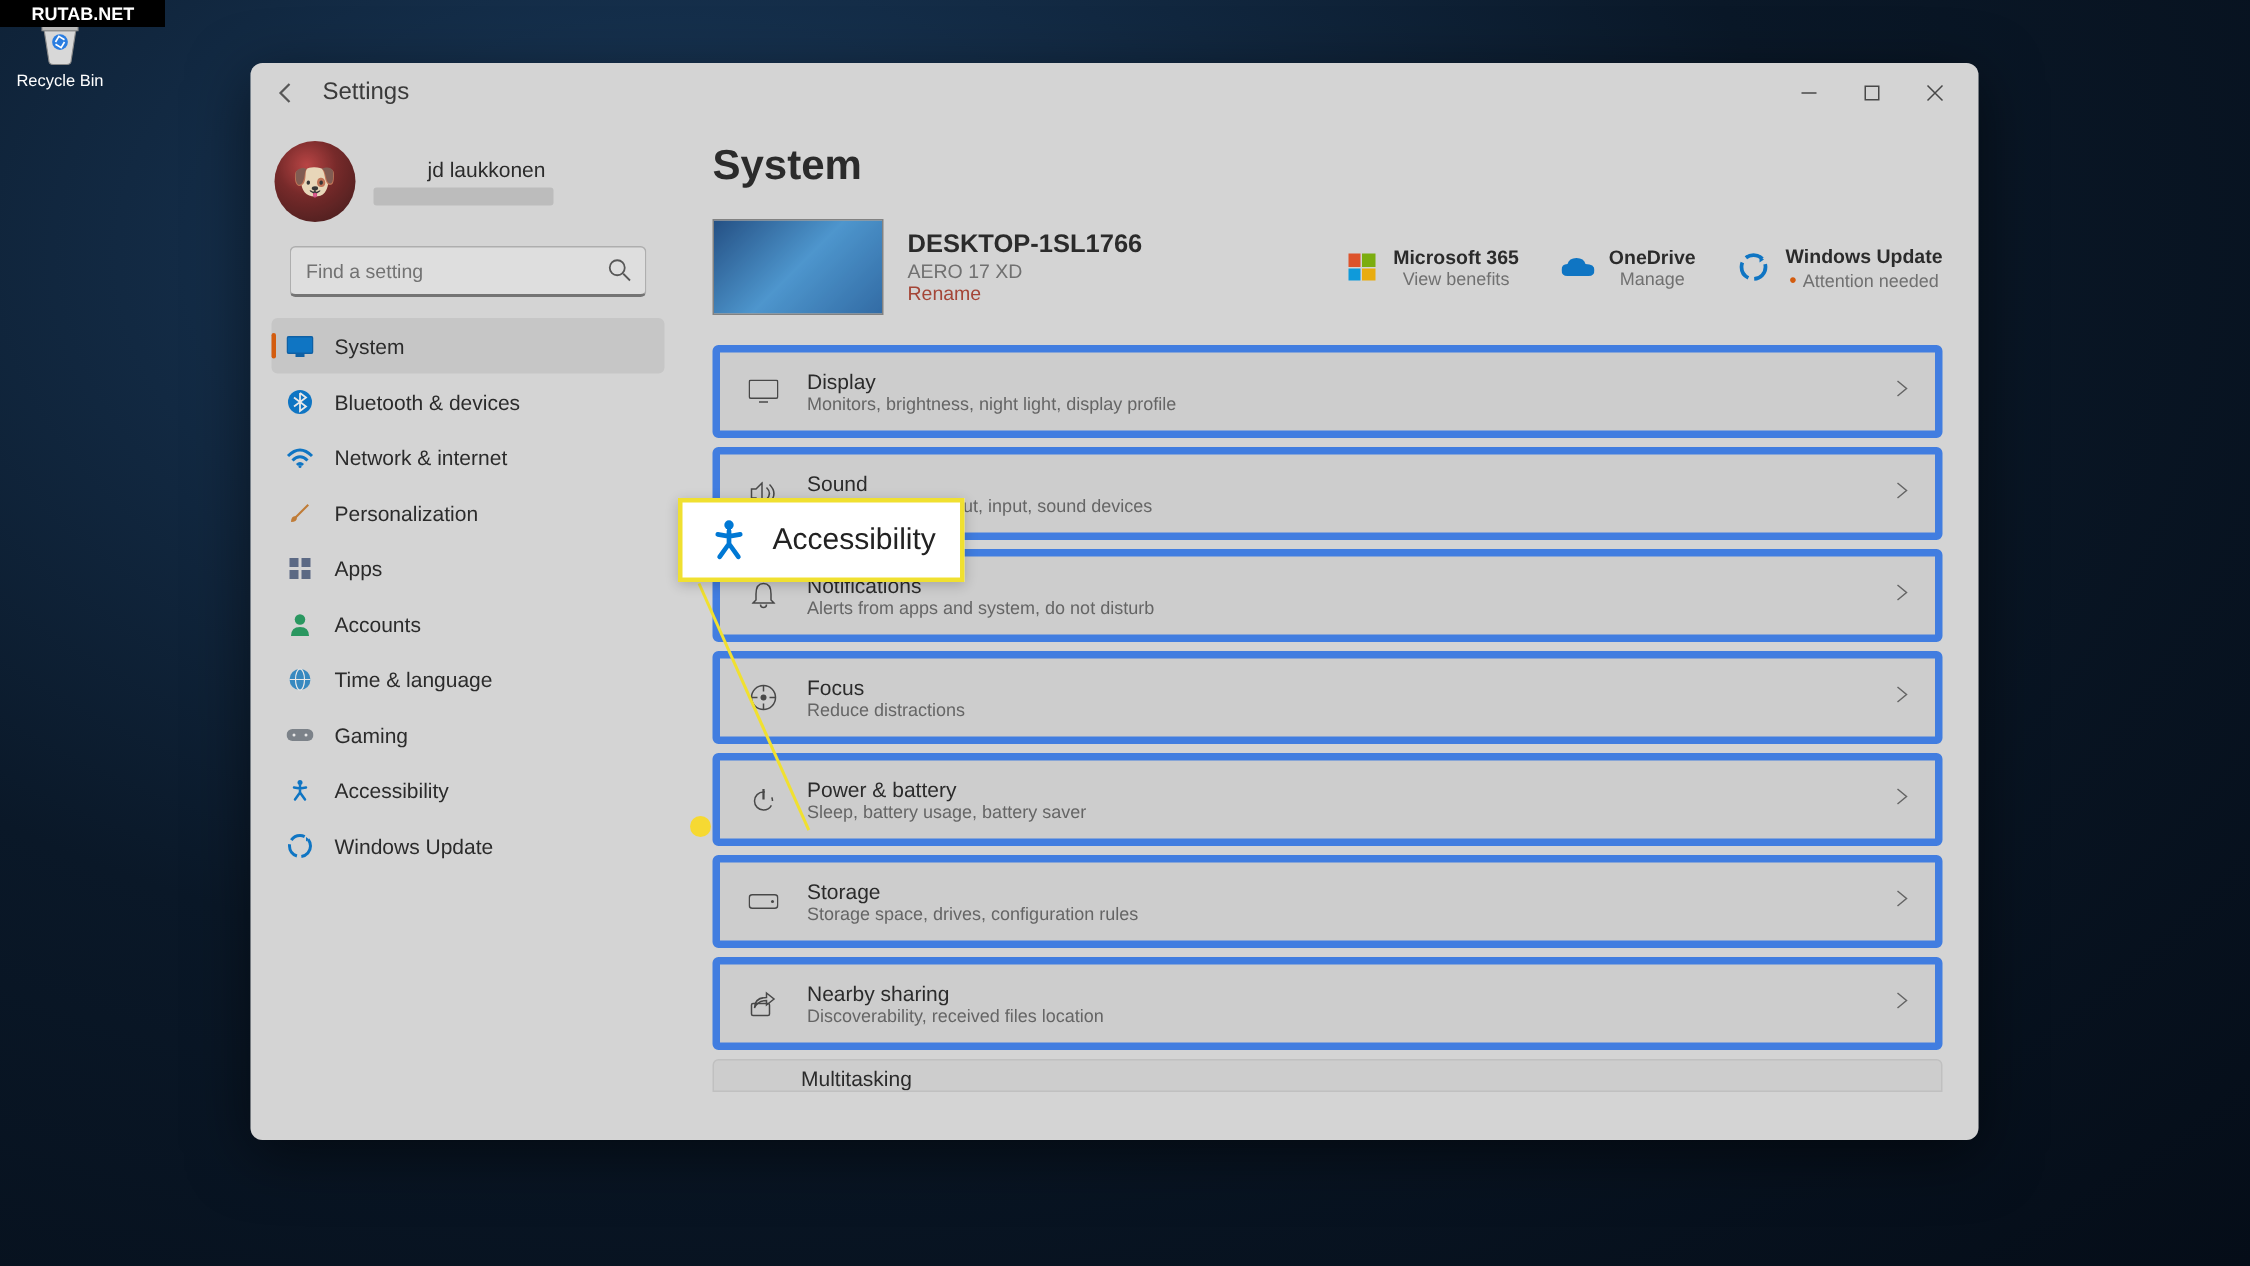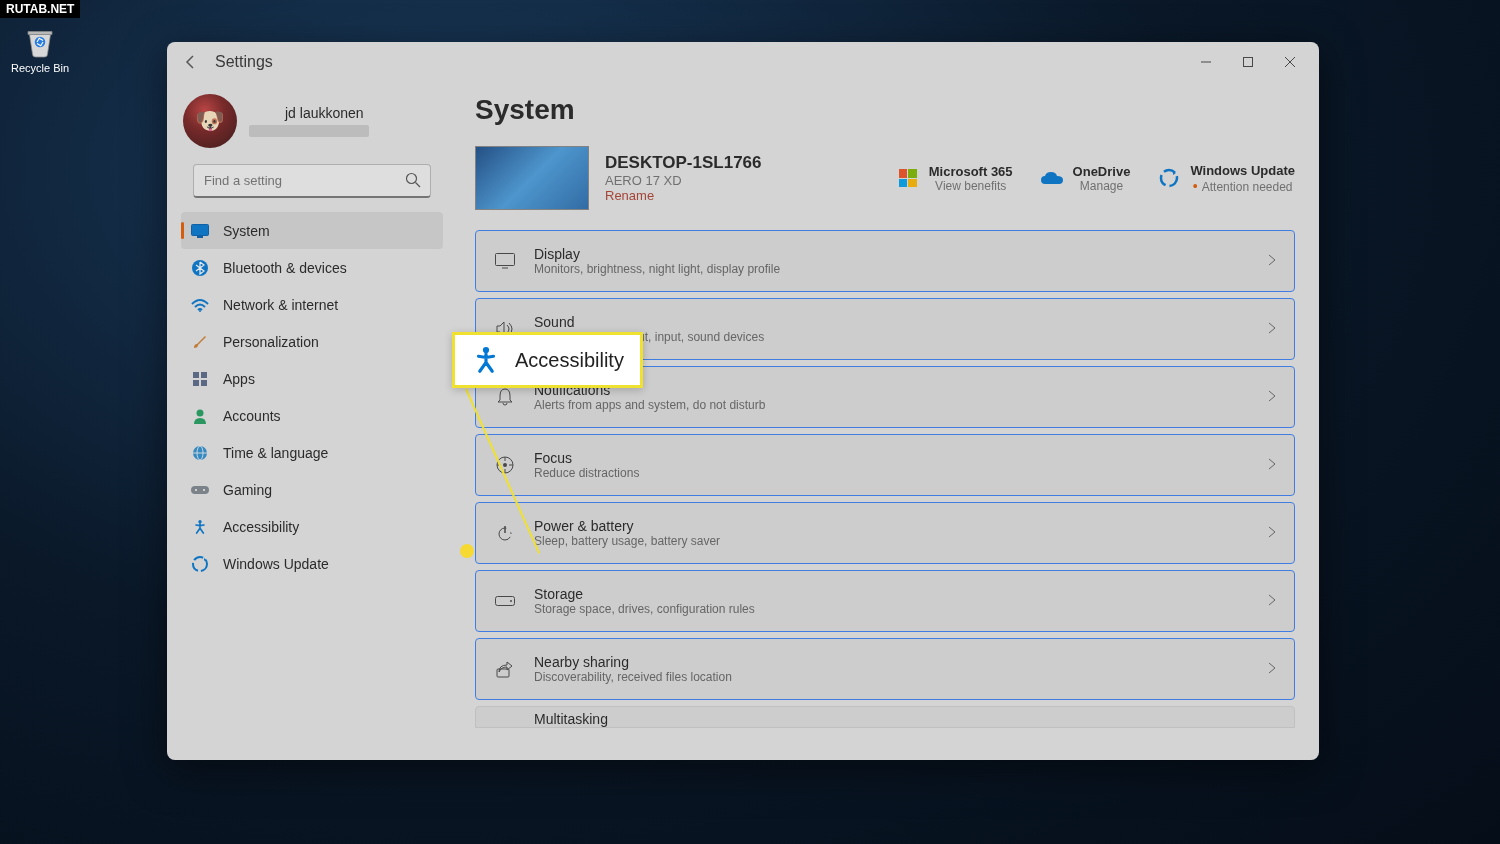--- a/index.html
+++ b/index.html
@@ -1,21 +1,21 @@
 <!DOCTYPE html>
 <html><head>
 <meta charset="utf-8">
 <style>
 * { box-sizing: border-box; margin: 0; padding: 0; font-family: "Segoe UI", sans-serif; }
 html, body { width: 1500px; height: 844px; overflow: hidden; }
 body { background: radial-gradient(ellipse at 30% 20%, #1a3a5c 0%, #0a1828 50%, #050d18 100%); position: relative; }
 
-.watermark { position: absolute; top: 0; left: 0; background: #000; color: #fff; font-weight: bold; font-size: 12px; padding: 2px 6px; z-index: 100; }
-
-.desktop-icon { position: absolute; top: 24px; left: 8px; width: 64px; text-align: center; color: #fff; font-size: 11px; cursor: pointer; z-index: 1; }
+.watermark { position: absolute; top: 0; left: 0; background: #000; color: #fff; font-weight: bold; font-size: 12px; padding: 2px 21px; z-index: 100; }
+
+.desktop-icon { position: absolute; top: 10px; left: 8px; width: 64px; text-align: center; color: #fff; font-size: 11px; cursor: pointer; z-index: 1; }
 .desktop-icon .bin-svg { width: 36px; height: 36px; margin: 0 auto 2px; display: block; }
 
 .window { position: absolute; top: 42px; left: 167px; width: 1152px; height: 718px; background: #e8e8e8; border-radius: 8px; box-shadow: 0 10px 40px rgba(0,0,0,0.5); overflow: hidden; display: flex; flex-direction: column; }
 
 .dim-overlay { position: absolute; inset: 0; background: rgba(100,100,100,0.15); pointer-events: none; z-index: 5; }
 
 .titlebar { height: 40px; display: flex; align-items: center; padding: 0 8px; }
 .back-btn { width: 32px; height: 32px; display: flex; align-items: center; justify-content: center; border-radius: 4px; cursor: pointer; color: #555; }
 .app-title { margin-left: 8px; font-size: 16px; color: #333; }
 .win-controls { margin-left: auto; display: flex; gap: 0; }
@@ -51,21 +51,21 @@
 
 .quick-cards { margin-left: auto; display: flex; gap: 28px; text-align: center; }
 .qcard { display: flex; align-items: center; gap: 10px; cursor: pointer; }
 .qico { width: 22px; height: 22px; display: flex; align-items: center; justify-content: center; }
 .qinfo { display: flex; flex-direction: column; }
 .qtitle { font-size: 13px; font-weight: 600; color: #222; }
 .qsub { font-size: 12px; color: #737373; }
 .attention::before { content: "•"; color: #e75b00; margin-right: 4px; font-size: 14px; }
 
 .setting-list { display: flex; flex-direction: column; gap: 6px; }
-.setting-row { background: #e0e0e0; border: 1px solid #3b82f6; border-radius: 4px; height: 62px; display: flex; align-items: center; padding: 0 18px; cursor: pointer; position: relative; }
+.setting-row { background: #e0e0e0; border: 5px solid #3b82f6; border-radius: 4px; height: 62px; display: flex; align-items: center; padding: 0 18px; cursor: pointer; position: relative; }
 .srow-ico { width: 22px; height: 22px; color: #444; display: flex; align-items: center; justify-content: center; }
 .srow-text { margin-left: 18px; display: flex; flex-direction: column; }
 .srow-title { font-size: 14px; color: #222; }
 .srow-sub { font-size: 12px; color: #666; }
 .chevron { margin-left: auto; color: #666; }
 
 .partial-row { background: #e0e0e0; border: 1px solid #d0d0d0; border-radius: 4px 4px 0 0; height: 22px; display: flex; align-items: flex-start; padding: 4px 18px 0 58px; font-size: 14px; color: #222; overflow: hidden; }
 
 .callout { position: absolute; top: 332px; left: 452px; background: #fff; border: 3px solid #f0e030; padding: 10px 16px; display: flex; align-items: center; gap: 14px; font-size: 20px; color: #222; z-index: 50; box-shadow: 0 2px 8px rgba(0,0,0,0.2); }
 .callout-line { position: absolute; top: 388px; left: 466px; width: 180px; height: 2px; background: #f0e030; transform-origin: left; transform: rotate(66deg); z-index: 49; }

